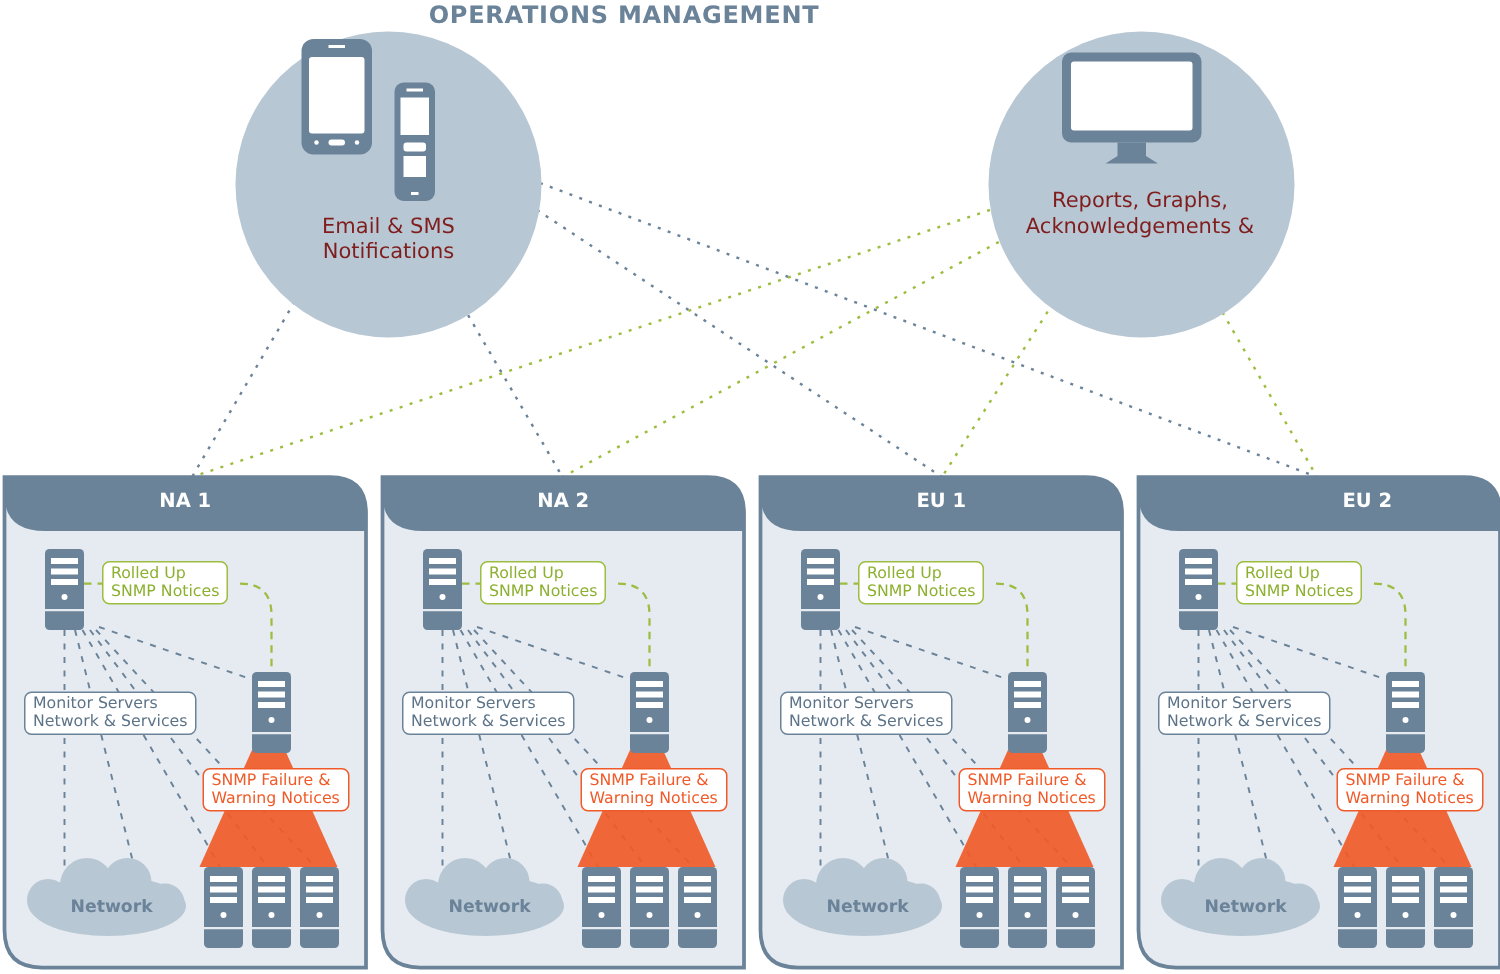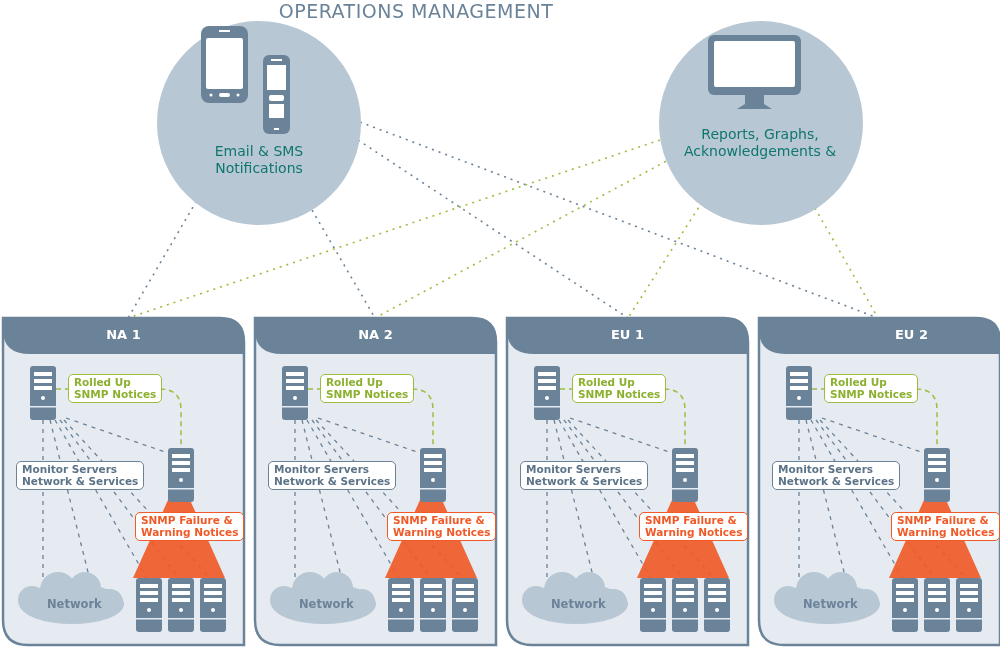--- a/index.html
+++ b/index.html
@@ -1,23 +1,23 @@
 <!DOCTYPE html>
 <html><head>
 <meta charset="utf-8">
 <style>
   html, body { margin:0; padding:0; background:#ffffff; }
   body { width:1000px; height:649px; position:relative; overflow:hidden; font-family:"DejaVu Sans", sans-serif; }
   #stage { position:absolute; left:0; top:0; width:1000px; height:649px; }
-  .title { position:absolute; left:0; width:832px; top:0; text-align:center; font-weight:normal; font-size:19px; color:#6b8399; letter-spacing:0.5px; }
-  .circle-label { position:absolute; text-align:center; color:#0f766e; font-size:14px; line-height:17px; }
+  .title { position:absolute; left:0; width:832px; top:0; text-align:center; font-weight:bold; font-size:16px; color:#6b8399; letter-spacing:0.5px; }
+  .circle-label { position:absolute; text-align:center; color:#7f1d1d; font-size:14px; line-height:17px; }
   .panel-title { position:absolute; top:322px; height:26px; line-height:26px; text-align:center; color:#ffffff; font-weight:bold; font-size:13px; }
-  .badge { position:absolute; background:#fff; border-radius:5px; font-size:10.5px; line-height:11.5px; padding:2px 5px; font-weight:bold; white-space:nowrap; }
+  .badge { position:absolute; background:#fff; border-radius:5px; font-size:10.5px; line-height:11.5px; padding:2px 5px; font-weight:normal; white-space:nowrap; }
   .badge.green { border:1.4px solid #9cbd3f; color:#8cb02f; }
-  .badge.blue { border:1.4px solid #6b8399; color:#5c7388; font-weight:bold; }
+  .badge.blue { border:1.4px solid #6b8399; color:#5c7388; font-weight:normal; }
   .badge.orange { border:1.4px solid #f05a28; color:#f05a28; }
   .net-label { position:absolute; font-size:11.5px; color:#6b8399; font-weight:bold; }
 </style>
 </head>
 <body>
 
 <div id="stage">
   <svg id="lines" width="1000" height="649" style="position:absolute;left:0;top:0">
       <line x1="200" y1="195" x2="128" y2="318" stroke="#6b8399" stroke-width="1.6" stroke-dasharray="2 5"></line>
       <line x1="305" y1="198" x2="375" y2="318" stroke="#6b8399" stroke-width="1.6" stroke-dasharray="2 5"></line>

